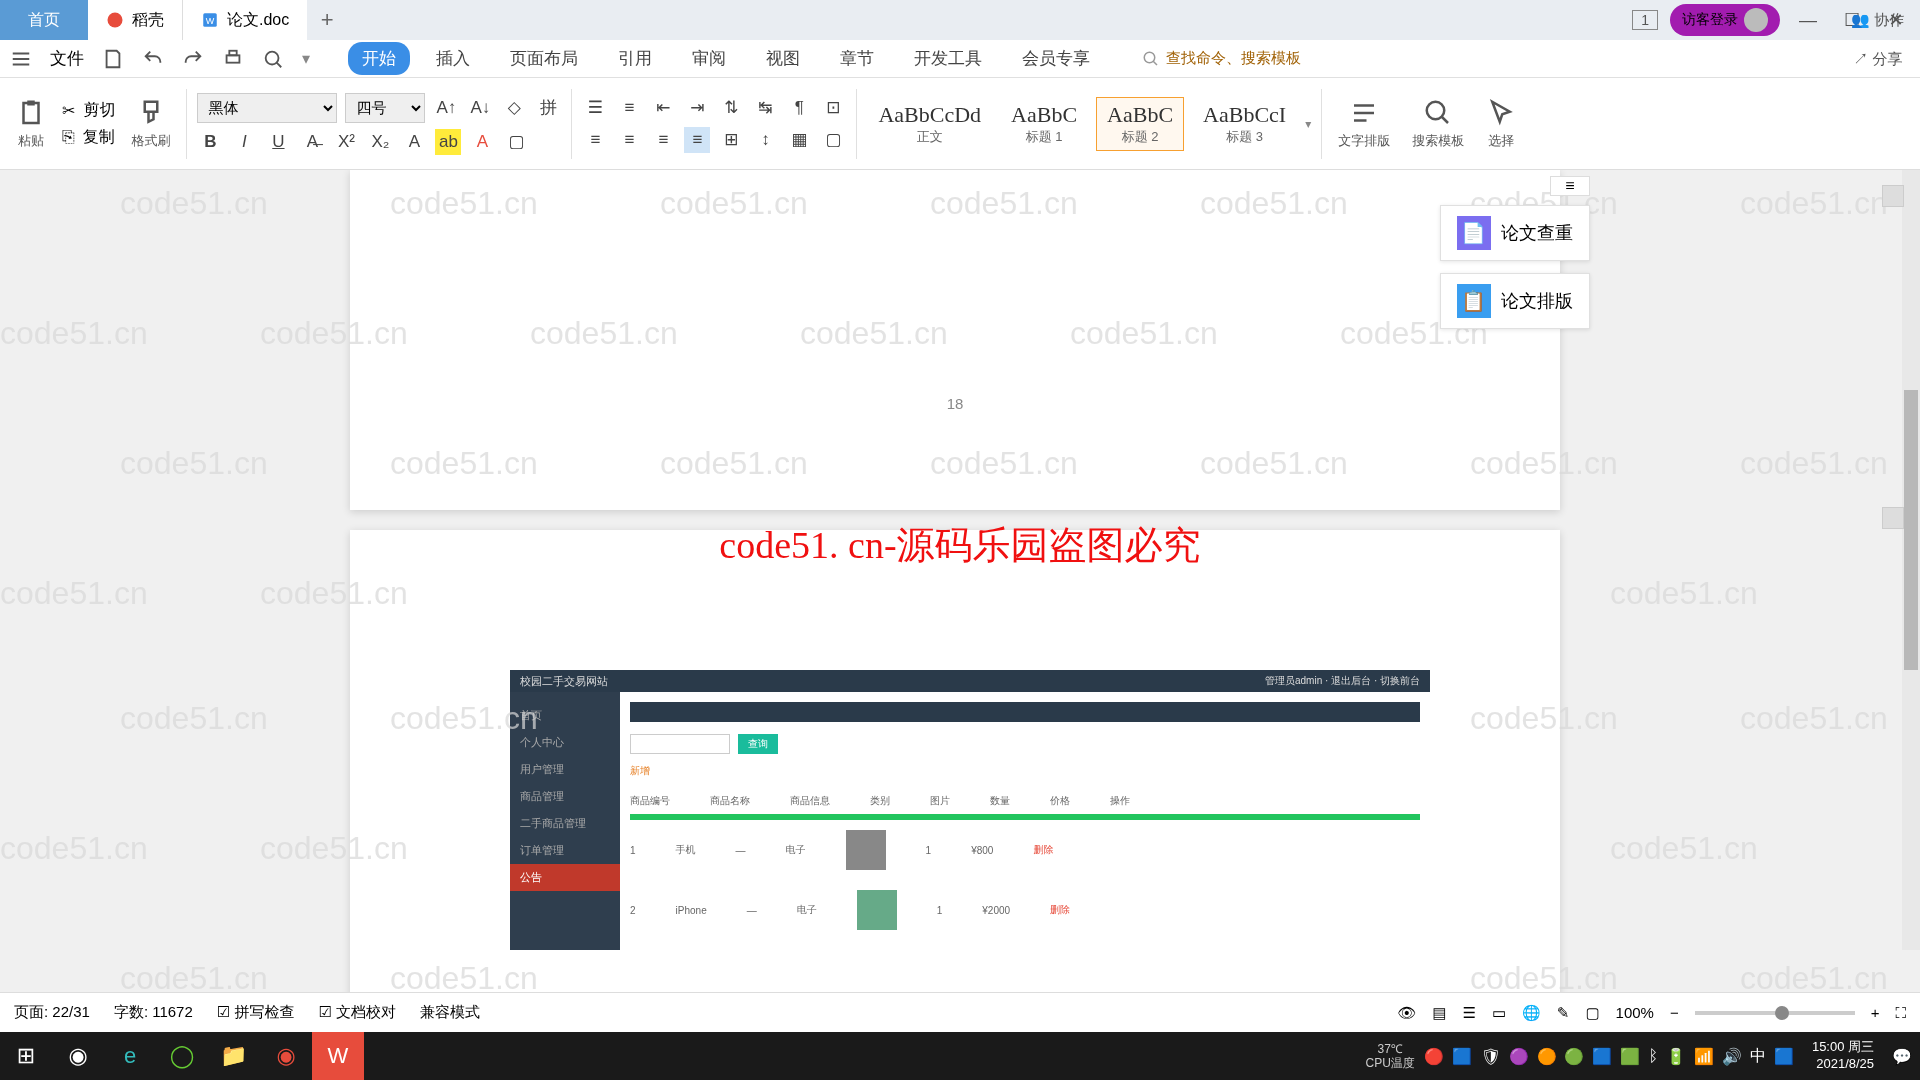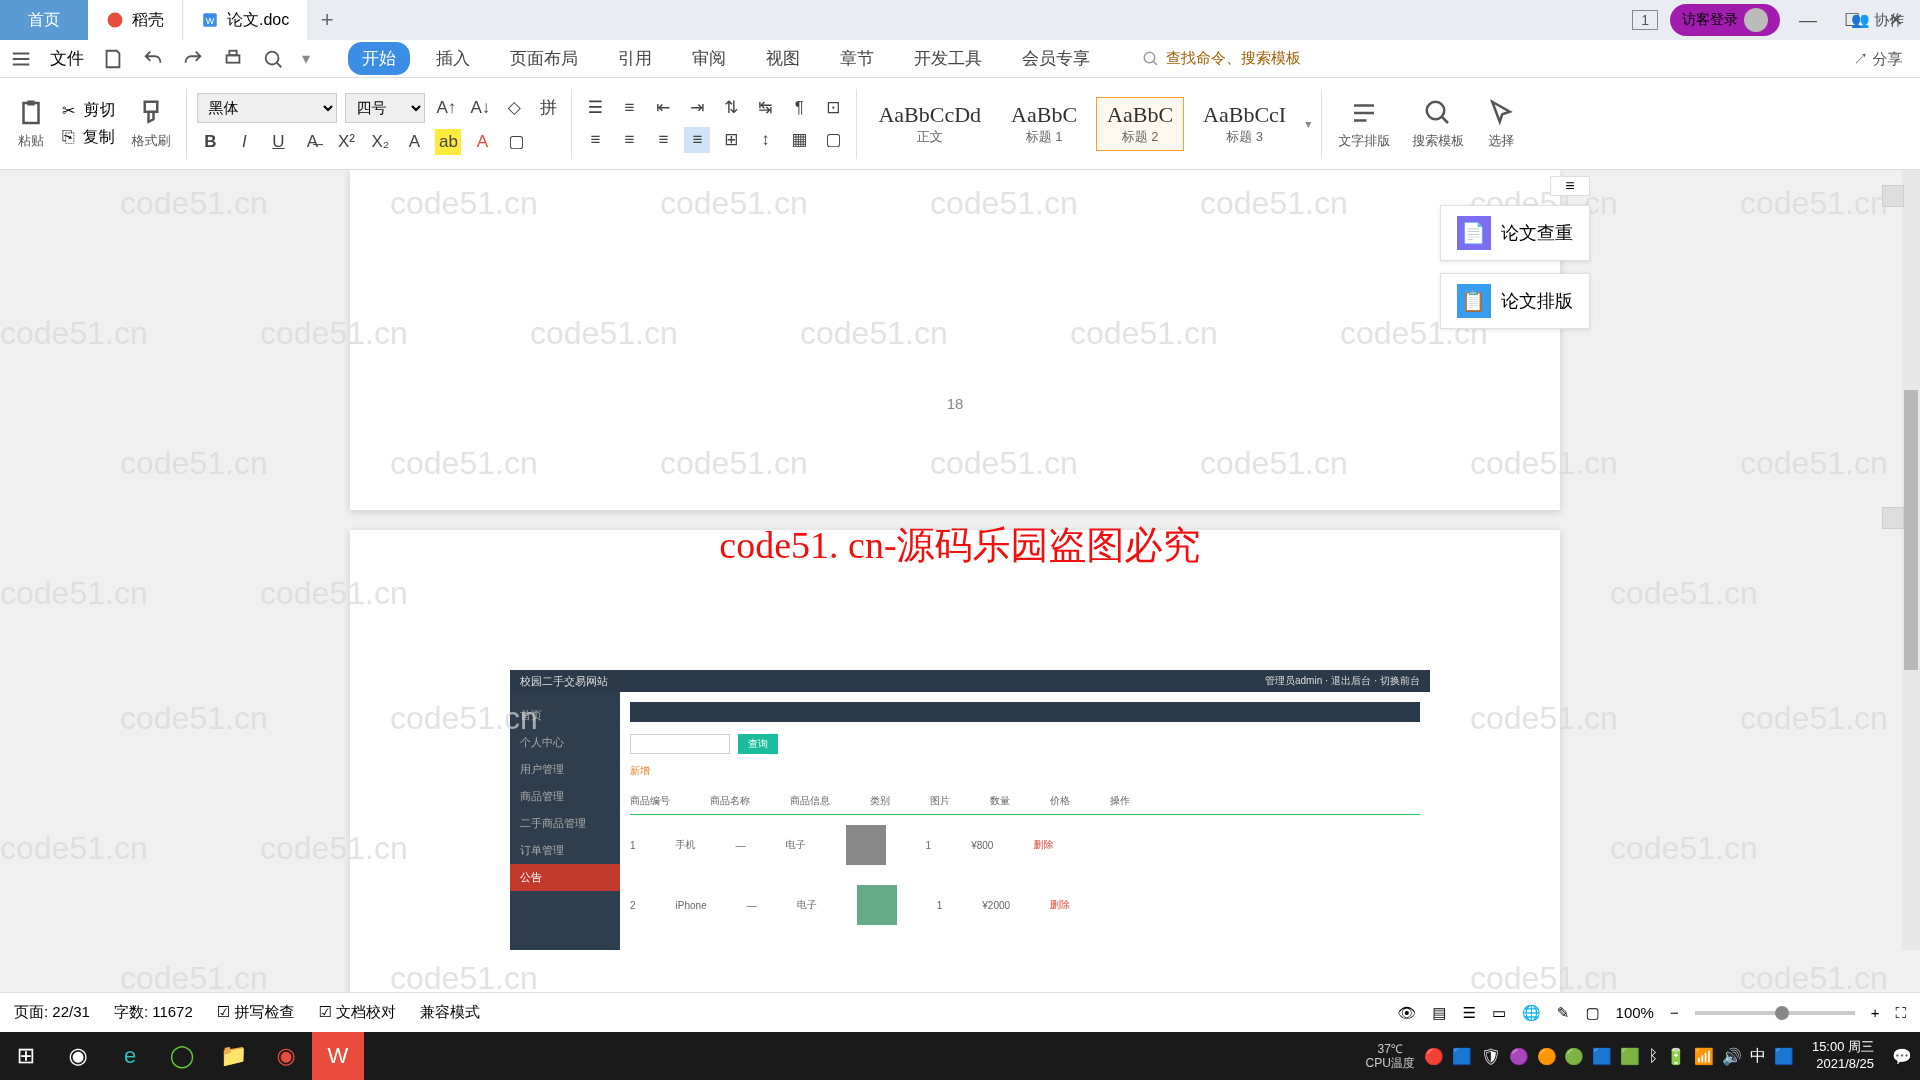--- a/index.html
+++ b/index.html
@@ -68,21 +68,21 @@
 .ea-side{width:110px;background:#2f3e4e;color:#aaa;font-size:11px;padding:10px 0;}
 .ea-side div{padding:6px 10px;}
 .ea-side .active{background:#c0392b;color:#fff;}
 .ea-main{flex:1;background:#fff;padding:10px;}
 .ea-bar{height:20px;background:#2a3a4a;margin-bottom:12px;}
 .ea-search{display:flex;gap:8px;margin-bottom:10px;}
 .ea-input{width:100px;height:20px;border:1px solid #ccc;}
 .ea-btn{width:40px;height:20px;background:#1abc9c;color:#fff;font-size:10px;display:flex;align-items:center;justify-content:center;}
 .ea-tag{color:#e67e22;font-size:10px;margin-bottom:10px;}
 .ea-table{font-size:10px;color:#666;}
-.ea-th{display:flex;gap:40px;padding:6px 0;border-bottom:1px solid #22c55e;}
+.ea-th{display:flex;gap:40px;padding:6px 0;border-bottom:6px solid #22c55e;}
 .ea-tr{display:flex;gap:40px;padding:10px 0;align-items:center;}
 .ea-img{width:40px;height:40px;background:#888;}
 
 
 .statusbar{position:absolute;bottom:48px;left:0;right:0;height:40px;background:#fff;border-top:1px solid #ddd;display:flex;align-items:center;padding:0 14px;gap:24px;font-size:15px;color:#000000;z-index:10;}
 .sb-right{margin-left:auto;display:flex;align-items:center;gap:16px;}
 .zoom-slider{width:160px;height:4px;background:#ccc;position:relative;}
 .zoom-thumb{position:absolute;width:14px;height:14px;background:#888;border-radius:50%;top:-5px;left:80px;}
 
 

